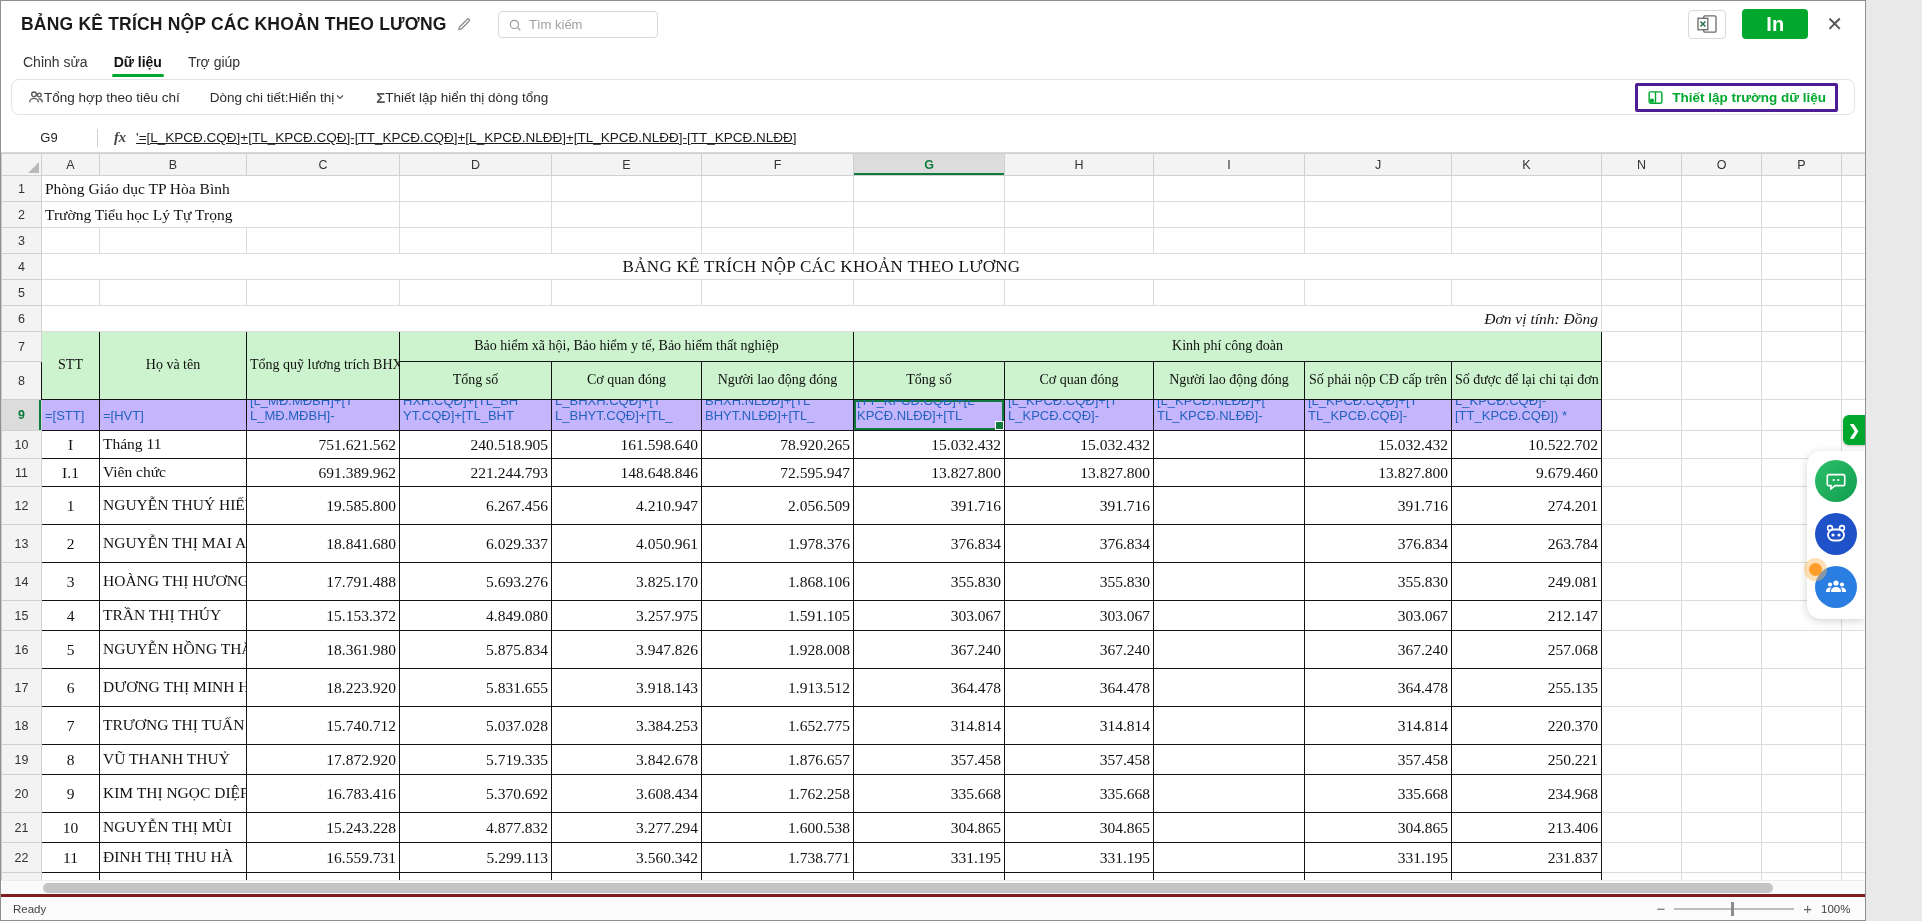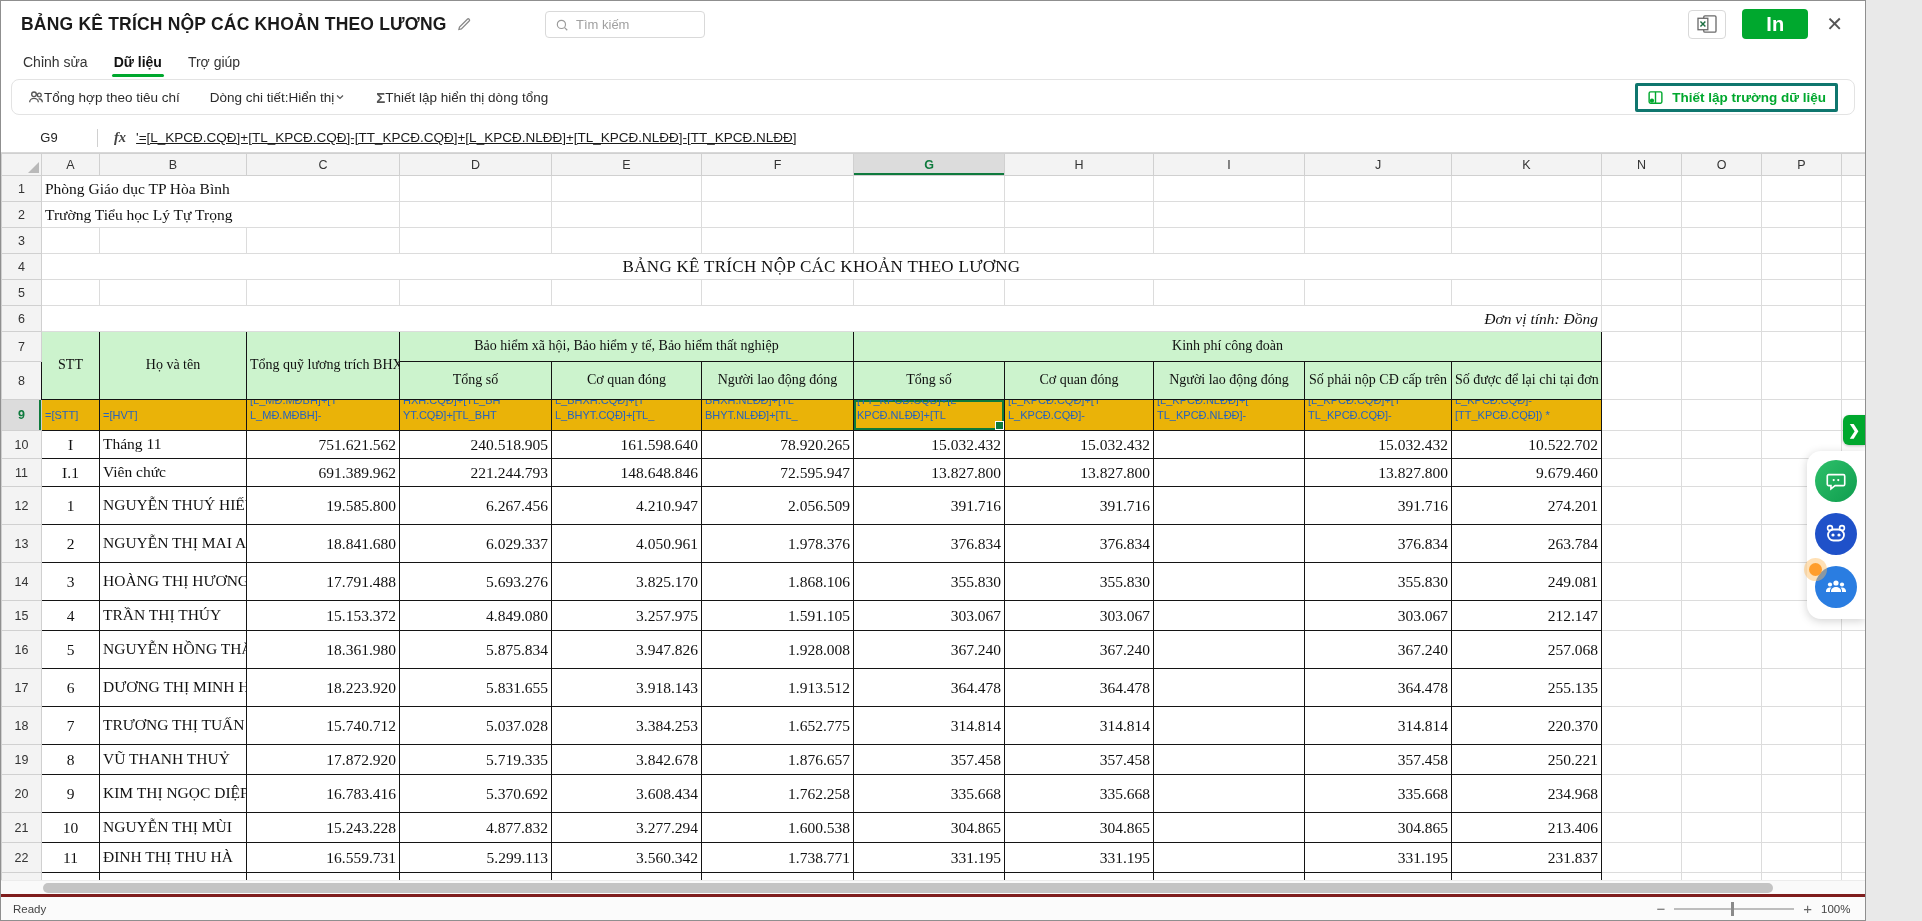--- a/index.html
+++ b/index.html
@@ -6,21 +6,21 @@
   html,body { background:#e9e9e9; }
   body { font-family:"Liberation Sans", sans-serif; }
 
   .window{ width:1866px; height:921px; background:#fff; border:1px solid #8f8f8f;
     display:flex; flex-direction:column; position:relative; overflow:hidden; }
 
   
   .titlebar{ height:46px; flex:none; display:flex; align-items:center; padding:0 20px; position:relative; background:#fff; }
   .doc-title{ font-size:17.5px; font-weight:700; color:#1a1a1a; letter-spacing:.2px; }
   .pencil{ margin-left:10px; display:flex; align-items:center; cursor:pointer; }
-  .searchbox{ position:absolute; left:544px; top:10px; width:160px; height:27px; border:1px solid #d9d9d9;
+  .searchbox{ position:absolute; left:497px; top:10px; width:160px; height:27px; border:1px solid #d9d9d9;
     border-radius:4px; display:flex; align-items:center; padding:0 9px; gap:7px; background:#fff; }
   .searchbox input{ border:none; outline:none; width:100%; font-size:13px; color:#333; font-family:inherit; }
   .searchbox input::placeholder{ color:#a0a0a0; }
   .title-right{ margin-left:auto; display:flex; align-items:center; gap:16px; }
   .xlbtn{ width:38px; height:29px; border:1px solid #d9d9d9; border-radius:4px; background:#fff;
     display:flex; align-items:center; justify-content:center; cursor:pointer; }
   .printbtn{ min-width:66px; height:30px; background:#00a82e; color:#fff; border:none; border-radius:4px;
     font-weight:700; font-size:20px; font-family:inherit; cursor:pointer; }
   .closex{ font-size:20px; color:#555; cursor:pointer; line-height:1; padding:0 2px; }
 
@@ -29,21 +29,21 @@
   .tab{ font-size:14px; color:#333; padding-bottom:7px; position:relative; cursor:pointer; }
   .tab.active{ font-weight:700; color:#111; }
   .tab.active::after{ content:""; position:absolute; left:-2px; right:-2px; bottom:0; height:3px; background:#00a82e; border-radius:2px; }
 
   
   .toolbar-wrap{ flex:none; padding:2px 10px 8px; background:#fff; }
   .toolbar{ height:36px; border:1px solid #e3e3e3; border-radius:8px; background:#fff;
     display:flex; align-items:center; gap:30px; padding:0 16px; }
   .titem{ display:flex; align-items:center; font-size:13.5px; color:#2b2b2b; cursor:pointer; white-space:nowrap; }
   .titem .sigma{ font-weight:700; font-size:15px; color:#555; }
-  .fieldwrap{ margin-left:auto; border:3px solid #0f766e; border-radius:2px; padding:3px 9px; display:flex; align-items:center; }
+  .fieldwrap{ margin-left:auto; border:3px solid #4c1d95; border-radius:2px; padding:3px 9px; display:flex; align-items:center; }
   .fieldbtn{ display:flex; align-items:center; gap:8px; font-size:13.5px; font-weight:600; color:#00a82e; cursor:pointer; white-space:nowrap; background:none; border:none; font-family:inherit; }
 
   
   .fbar{ height:30px; flex:none; display:flex; align-items:center; border-bottom:1px solid #d8d8d8; background:#fff; }
   .namebox{ width:96px; text-align:center; font-size:13px; color:#222; }
   .nbsep{ width:1px; height:18px; background:#d0d0d0; }
   .fx{ font-family:"Liberation Serif", serif; font-style:italic; font-weight:700; font-size:14.5px; color:#444; margin:0 10px 0 16px; }
   .fml{ font-size:13.5px; color:#1b1b1b; white-space:nowrap; overflow:hidden; flex:1;text-decoration:underline; }
 
   
@@ -66,21 +66,21 @@
   .ctr{ text-align:center; }
   .rt{ text-align:right; padding-right:5px; }
   .t16{ font-size:17px; letter-spacing:.3px; }
   .num{ text-align:right; padding-right:4px; }
   .name{ white-space:normal; line-height:1.08; padding-left:4px; padding-right:12px; }
   .stt{ text-align:center; }
 
   .hg{ border:1px solid #141414; background:#ccf3cd; font-family:"Liberation Serif", serif;
     font-weight:700; font-size:14px; text-align:center; white-space:normal; line-height:1.15; color:#101010; padding:0 4px; }
 
-  .yel{ border:1px solid #141414; background:#eab308; color:#2563c0; font-size:11px; padding:0 2px; vertical-align:middle; }
+  .yel{ border:1px solid #141414; background:#c4b5fd; color:#2563c0; font-size:13px; padding:0 2px; vertical-align:middle; }
   .clip{ height:30px; overflow:hidden; line-height:15px; }
   .cut{ margin-top:-7px; }
   td.sel{ position:relative; box-shadow:inset 0 0 0 2px #0e7a3d; }
   td.sel::after{ content:""; position:absolute; right:0; bottom:0; width:7px; height:7px; background:#0e7a3d; border:1px solid #fff; }
 
   
   .hscroll{ position:absolute; left:0; right:0; bottom:0; height:14px; background:#fafafa; border-top:1px solid #ececec; }
   .hthumb{ position:absolute; left:42px; top:2px; width:1730px; height:10px; background:#c4c4c4; border-radius:5px; }
   .chevtab{ position:absolute; right:0; top:262px; width:22px; height:30px; background:#00a82e; color:#fff;
     border-radius:6px 0 0 6px; display:flex; align-items:center; justify-content:center; font-size:14px; font-weight:700;

